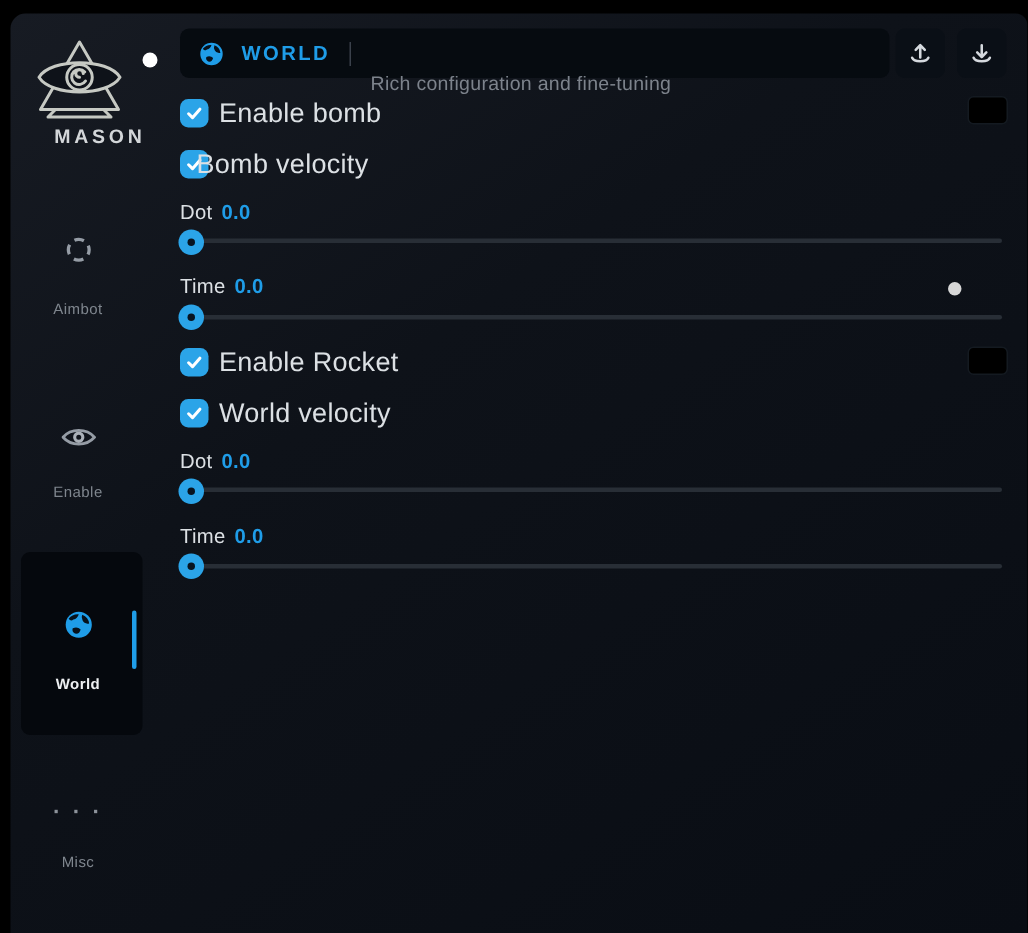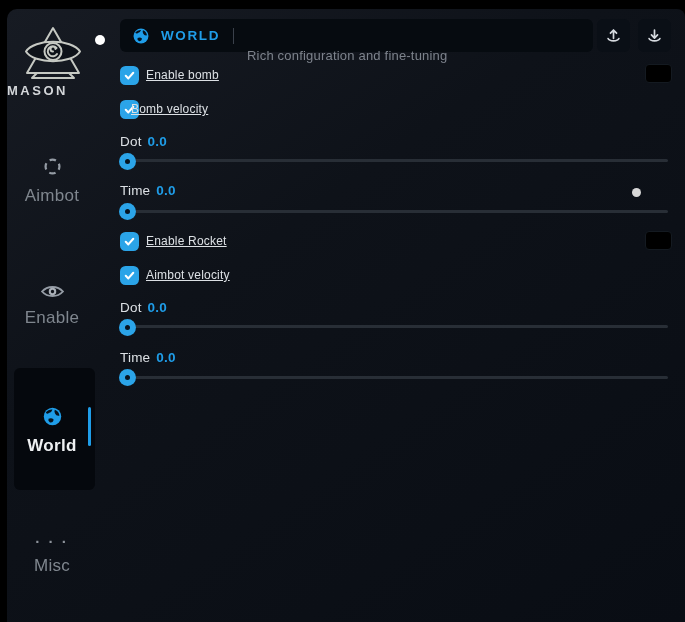--- a/index.html
+++ b/index.html
@@ -17,25 +17,25 @@
   }
   .window{
     position:absolute;left:7px;top:9px;width:678px;height:613px;
     border-radius:10px 8px 0 0;
     background:linear-gradient(145deg,#171b23 0%,#0e1219 38%,#090d14 100%);
   }
   .abs{position:absolute;}
 
   
   .brand{
-    left:0;top:74px;width:90px;text-align:left;
+    left:0;top:74px;width:90px;text-align:right;
     color:#d3d6d9;font-size:13px;font-weight:bold;letter-spacing:2.5px;
   }
   .nav-item{width:90px;text-align:center;cursor:pointer;}
-  .nav-label{display:block;margin-top:5px;color:#7f868e;font-size:17px;letter-spacing:.3px;}
+  .nav-label{display:block;margin-top:19px;color:#7f868e;font-size:10px;letter-spacing:.3px;}
   .nav-item.active .nav-label{color:#eef0f2;font-weight:600;}
   .world-block{
     left:7px;top:359px;width:81px;height:122px;
     background:#05080d;border-radius:6px;
   }
   .active-bar{
     left:81px;top:398px;width:3px;height:39px;
     background:var(--accent);border-radius:2px;
   }
   .dots-icon{color:#8d939b;font-size:15px;font-weight:bold;letter-spacing:2px;line-height:10px;}
@@ -52,21 +52,21 @@
   .icon-btn{
     top:10px;width:33px;height:33px;background:#0a0f16;border-radius:6px;
     display:flex;align-items:center;justify-content:center;cursor:pointer;
   }
 
   
   .checkbox{
     width:19px;height:19px;border-radius:5.5px;background:var(--checkbox-blue);
     display:flex;align-items:center;justify-content:center;cursor:pointer;
   }
-  .cb-label{color:#dce0e4;font-size:12px;line-height:19px;letter-spacing:.2px;text-decoration:underline;}
+  .cb-label{color:#dce0e4;font-size:18px;line-height:19px;letter-spacing:.2px;}
   .swatch{
     width:27px;height:19px;border-radius:4px;border:1px solid #141a21;cursor:pointer;
   }
   .slider-label{font-size:13.5px;color:#dce0e4;letter-spacing:.2px;text-align:right;}
   .slider-label .val{color:var(--accent);margin-left:6px;font-weight:600;}
   .track{
     height:3px;width:548px;background:#282e36;border-radius:2px;cursor:pointer;
   }
   .thumb{
     position:absolute;width:17px;height:17px;border-radius:50%;
@@ -188,21 +188,21 @@
     </svg>
   </div>
   <span class="abs cb-label" style="left:139px;top:223px">Enable Rocket</span>
   <div class="abs swatch" style="left: 638px; top: 222px; background: rgb(0, 0, 0);"></div>
 
   <div class="abs checkbox" style="left:113px;top:257px">
     <svg width="13" height="13" viewBox="0 0 19 19" fill="none" stroke="#ffffff" stroke-width="3" stroke-linecap="round" stroke-linejoin="round">
       <path d="M4,10 L7.8,13.8 L15,5.5"></path>
     </svg>
   </div>
-  <span class="abs cb-label" style="left:139px;top:257px">Aimbot velocity</span>
+  <span class="abs cb-label" style="left:139px;top:257px">World velocity</span>
 
   <div class="abs slider-label" style="left:113px;top:291px">
     <span>Dot</span><span class="val">0.0</span>
   </div>
   <div class="abs track" style="left:113px;top:316px"></div>
   <div class="abs thumb" style="left:112px;top:310px"></div>
 
   <div class="abs slider-label" style="left:113px;top:341px">
     <span>Time</span><span class="val">0.0</span>
   </div>

